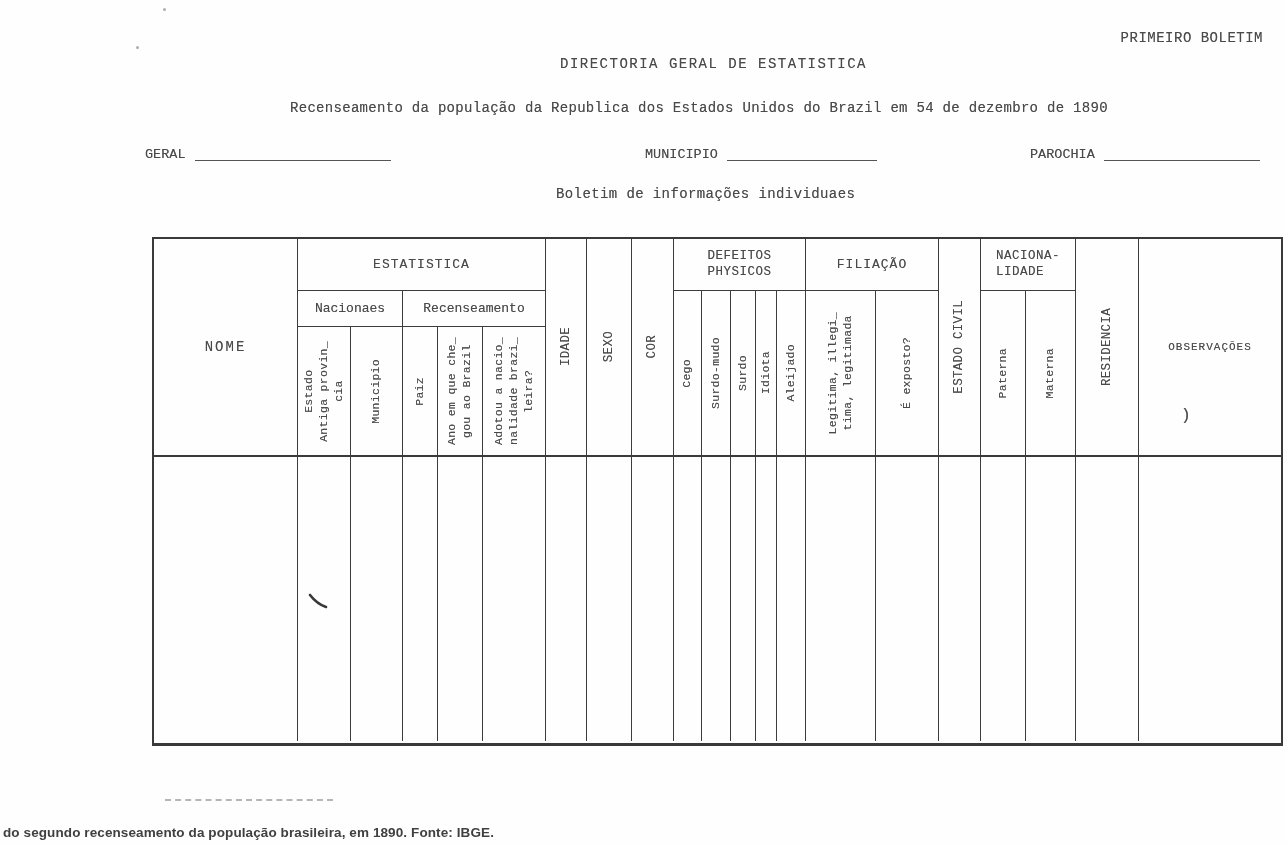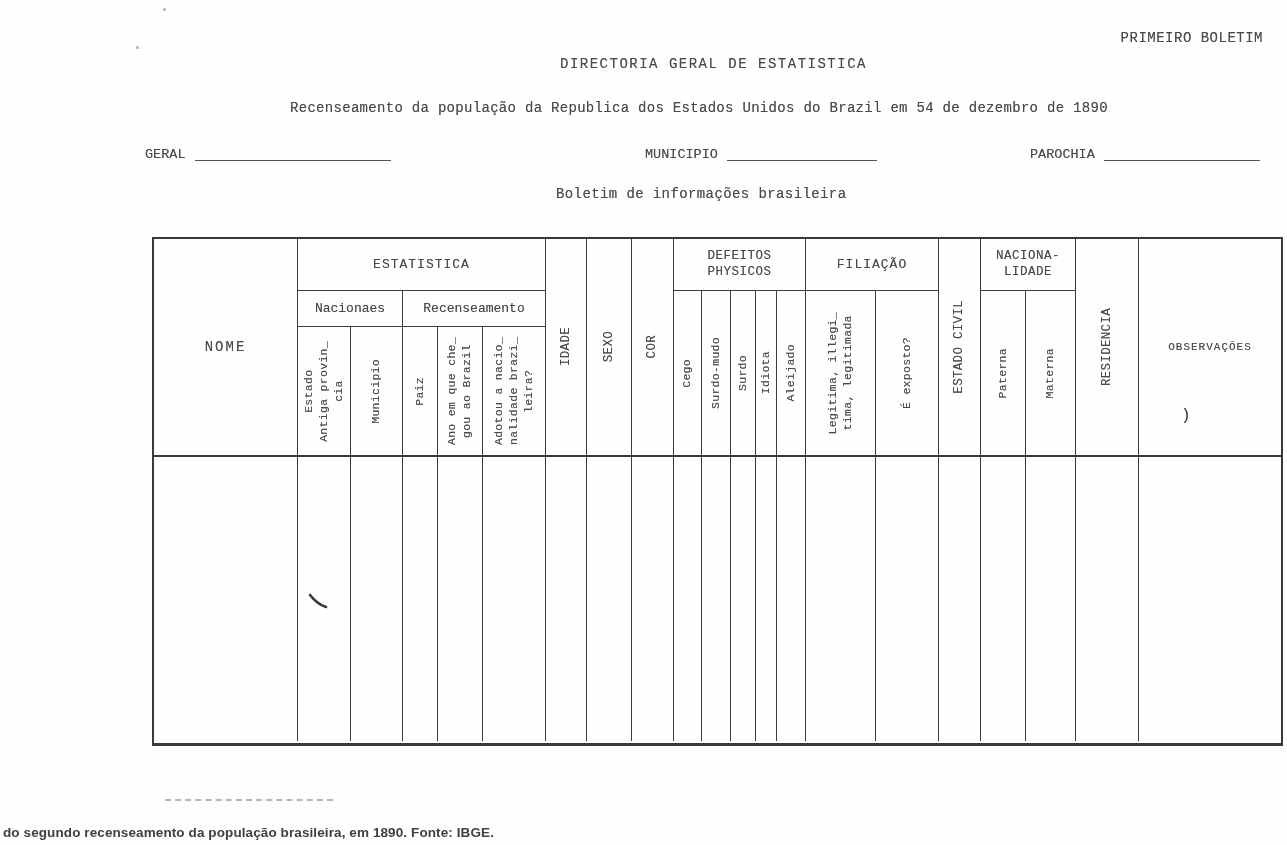--- a/index.html
+++ b/index.html
@@ -27,21 +27,21 @@
   .grid {
     display:grid;
     grid-template-columns:143px 53px 52px 35px 45px 63px 41px 45px 42px 28px 29px 25px 21px 29px 70px 63px 42px 45px 50px 63px 1fr;
   }
   .thead { grid-template-rows:52px 36px 128px; border-bottom:2.5px solid #3a3a3a; }
   .tbody { height:284px; grid-template-rows:1fr; }
   .c { position:relative; display:flex; align-items:center; justify-content:center;
        font-size:11.5px; overflow:hidden; }
   .bl { border-left:1.5px solid #3d3d3d; }
   .g  { border-bottom:1.5px solid #3d3d3d; }
-  .ml { white-space:pre-line; text-align:center; line-height:1.25; }
+  .ml { white-space:pre-line; text-align:left; line-height:1.25; }
   .vt { writing-mode:vertical-rl; transform:rotate(180deg); white-space:pre-line;
         text-align:center; line-height:1.3; letter-spacing:.3px; }
   .hg { font-size:13px; letter-spacing:1px; }
   .nome-lbl { font-size:14px; letter-spacing:2px; }
   .obs-lbl { font-size:11px; letter-spacing:1px; }
   .obs-mark { position:absolute; top:168px; left:42px; font-size:16px; }
   .stray-mark { position:absolute; left:153px; top:135px; }
   .dashline { position:absolute; left:165px; top:799px; width:168px;
               border-top:2px dashed #a4a4a4; opacity:.8; }
   .caption { position:absolute; left:3px; top:825px;
@@ -65,21 +65,21 @@
   <div class="field ink" style="left:145px">
     <span>GERAL</span><span class="fline" style="width:196px"></span>
   </div>
   <div class="field ink" style="left:645px">
     <span>MUNICIPIO</span><span class="fline" style="width:150px"></span>
   </div>
   <div class="field ink" style="left:1030px">
     <span>PAROCHIA</span><span class="fline" style="width:156px"></span>
   </div>
 
-  <div class="boletim ink">Boletim de informações brasileira</div>
+  <div class="boletim ink">Boletim de informações individuaes</div>
 
   <div class="census-table">
 
     <div class="grid thead">
 
       <div class="c ink" style="grid-column:1;grid-row:1/4">
         <span class="nome-lbl">NOME</span>
       </div>
       <div class="c bl ink" style="grid-column:7;grid-row:1/4">
         <span class="vt" style="font-size:12.5px">IDADE</span>

